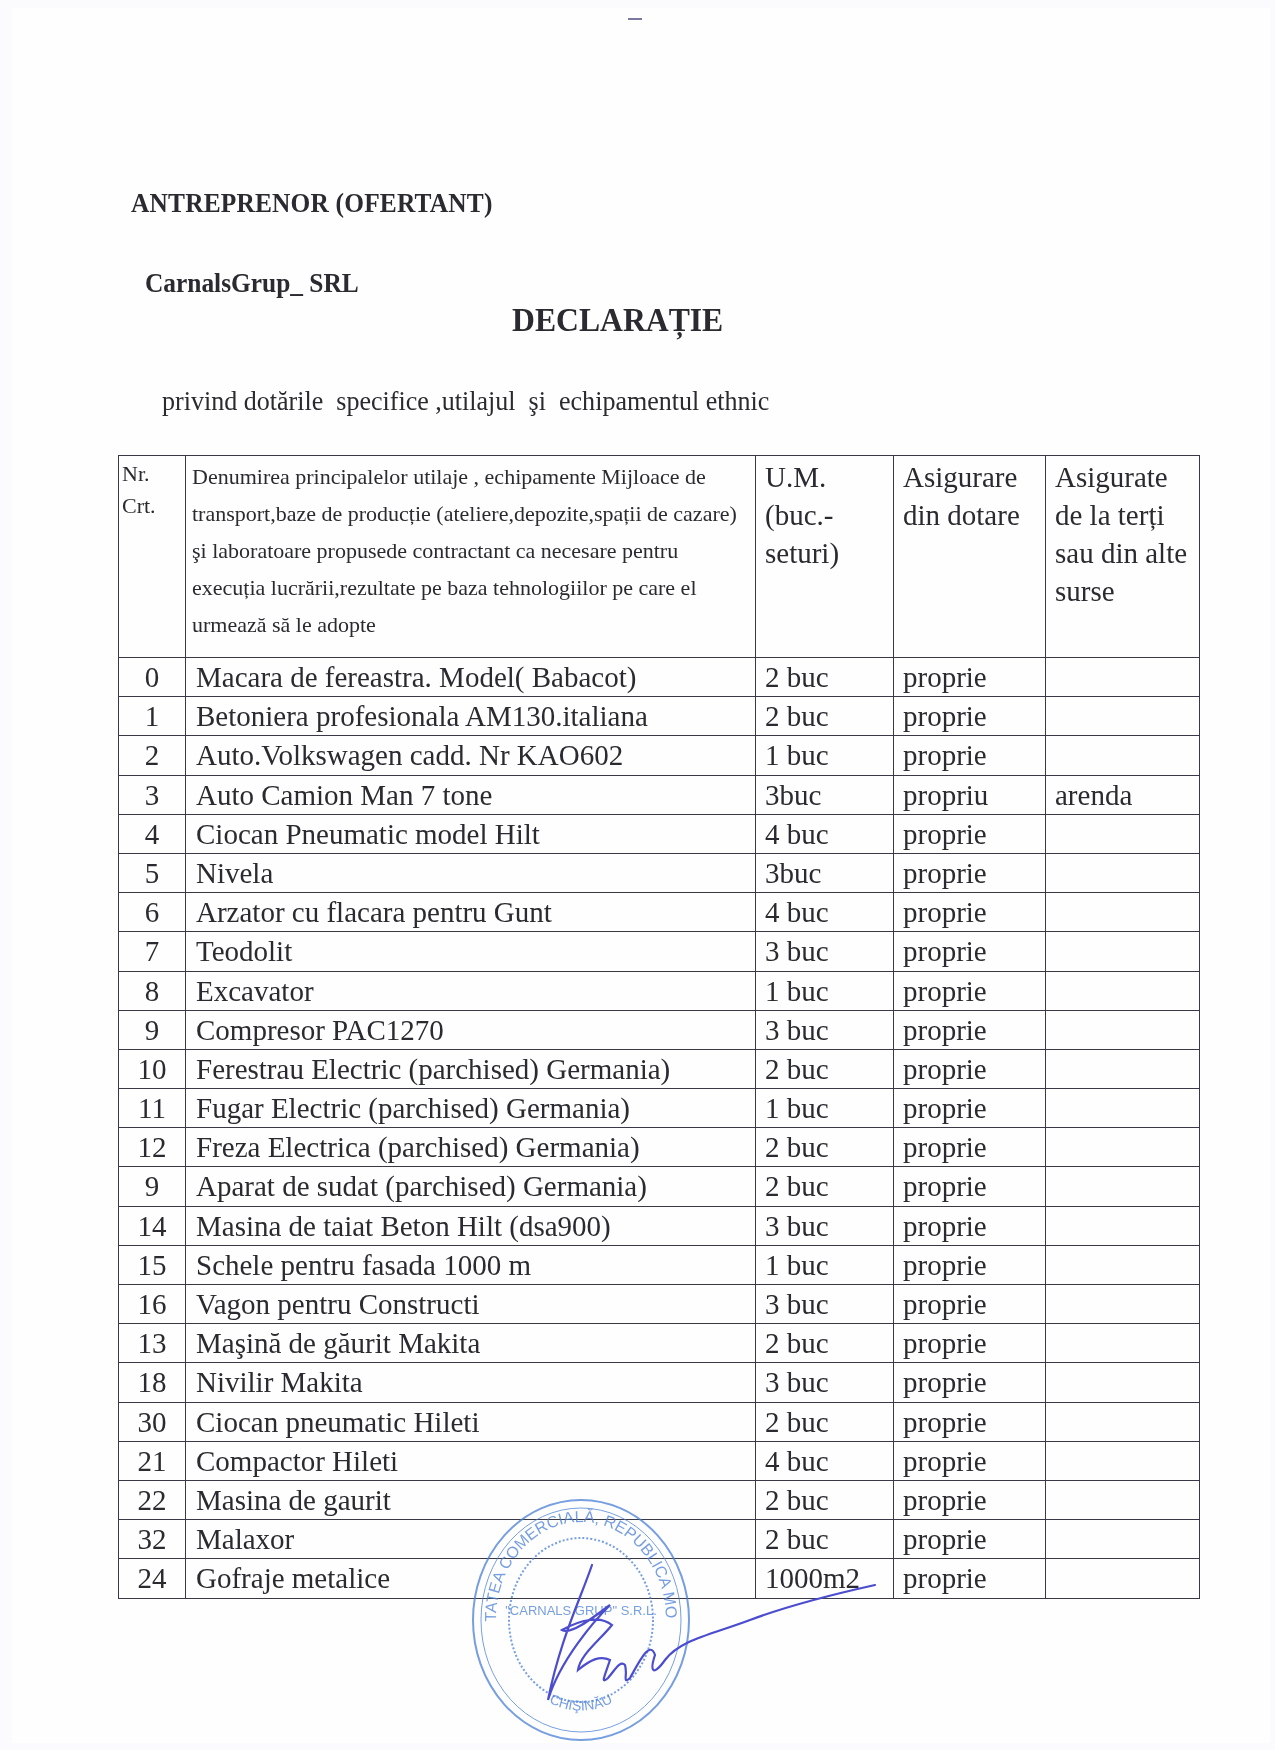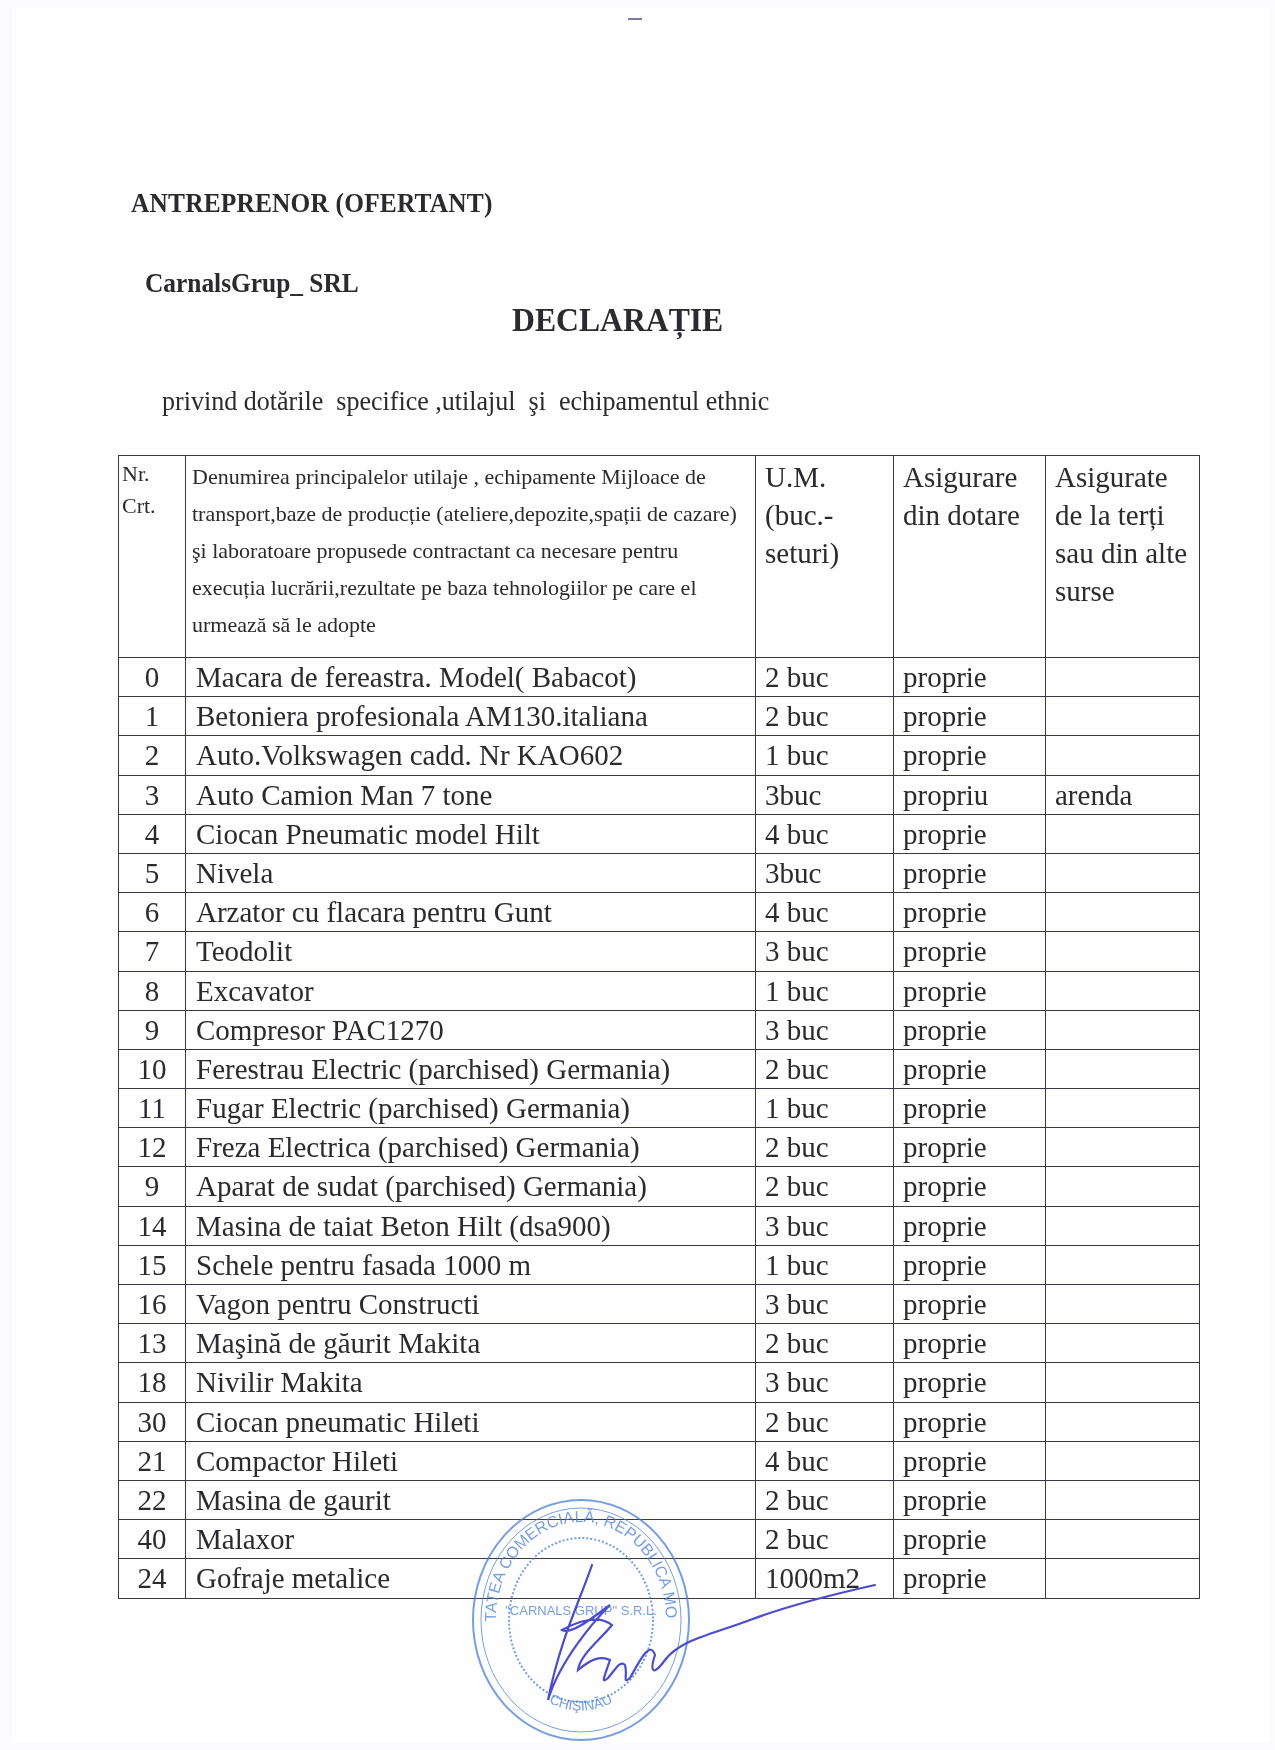--- a/index.html
+++ b/index.html
@@ -262,21 +262,21 @@
         <td class="third"></td>
       </tr>
       <tr>
         <td class="nr">22</td>
         <td class="name">Masina de gaurit</td>
         <td class="um">2 buc</td>
         <td class="own">proprie</td>
         <td class="third"></td>
       </tr>
       <tr>
-        <td class="nr">40</td>
+        <td class="nr">32</td>
         <td class="name">Malaxor</td>
         <td class="um">2 buc</td>
         <td class="own">proprie</td>
         <td class="third"></td>
       </tr>
       <tr>
         <td class="nr">24</td>
         <td class="name">Gofraje metalice</td>
         <td class="um">1000m2</td>
         <td class="own">proprie</td>

